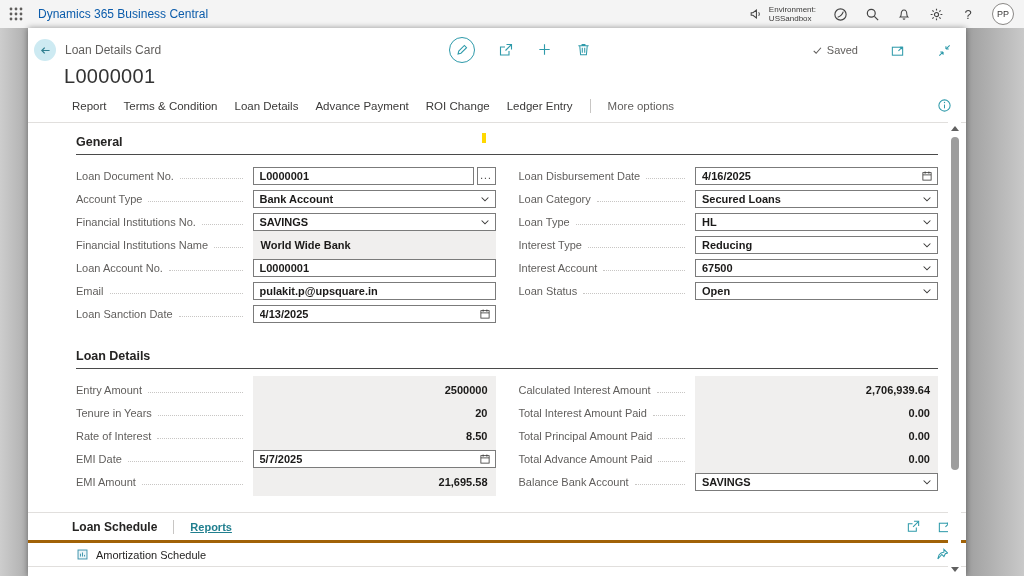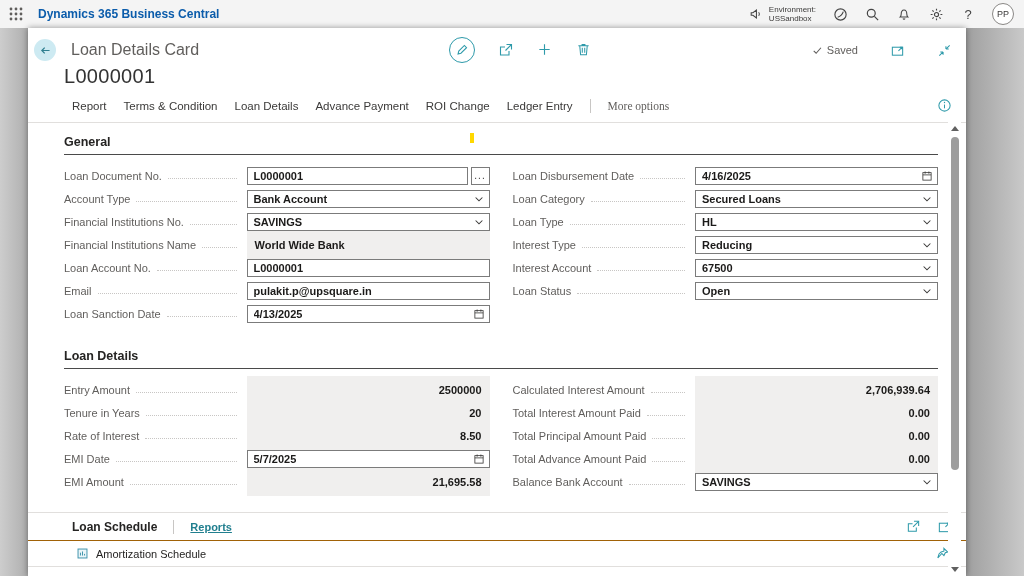--- a/index.html
+++ b/index.html
@@ -3,61 +3,61 @@
 <meta charset="utf-8">
 <style>
   * { margin:0; padding:0; box-sizing:border-box; }
   html,body { width:1024px; height:576px; overflow:hidden; }
   body { font-family:"Liberation Sans", sans-serif; background:#bfbfbf; position:relative; }
 
   
   .topbar { position:absolute; left:0; top:0; width:1024px; height:28px; background:#f4f4f4;
             display:flex; align-items:center; padding:0 10px 0 8px; }
   .waffle { width:16px; height:16px; margin-right:14px; cursor:pointer; }
-  .brand { font-size:12px; font-weight:bold; color:#0b5cab; }
+  .brand { font-size:12px; font-weight:normal; color:#0b5cab; }
   .topbar-right { margin-left:auto; display:flex; align-items:center; gap:16px; }
   .env { display:flex; align-items:center; gap:5px; }
   .env-text { font-size:8px; line-height:9px; color:#3b3a39; }
   .tb-icon { width:16px; height:16px; color:#444; display:flex; align-items:center; justify-content:center; cursor:pointer; }
   .qmark { font-size:13px; color:#444; font-weight:400; }
   .avatar { width:22px; height:22px; border-radius:50%; border:1px solid #8a8886; background:#fff;
             font-size:9px; color:#3b3a39; display:flex; align-items:center; justify-content:center; cursor:pointer; }
 
   
   .side-band { position:absolute; top:28px; bottom:0; width:28px; background:linear-gradient(90deg,#cdcdcd,#aeaeae); }
   .side-band.left { left:0; }
   .side-band.right { right:0; width:58px; background:linear-gradient(90deg,#9f9f9f,#c9c9c9); }
   .card { position:absolute; left:28px; top:28px; width:938px; height:548px; background:#fff;
           box-shadow:0 0 6px rgba(0,0,0,.4); overflow:hidden; }
 
   
   .action-row { position:relative; margin:8px 14px 0 6px; height:28px; display:flex; align-items:center; }
   .back-btn { width:22px; height:22px; border-radius:50%; background:#cdeaf2; color:#2e7f90;
               display:flex; align-items:center; justify-content:center; cursor:pointer; flex:none; }
-  .page-caption { font-size:16px; color:#605e5c; margin-left:15px; }
+  .page-caption { font-size:12px; color:#605e5c; margin-left:9px; }
   .center-actions { position:absolute; left:415px; top:0; height:28px; display:flex; align-items:center; gap:23px; color:#2e9aaa; }
   .pencil-circle { width:26px; height:26px; border-radius:50%; border:1px solid #2e9aaa;
                    display:flex; align-items:center; justify-content:center; cursor:pointer; }
   .act-icon { width:16px; height:16px; cursor:pointer; }
   .right-actions { margin-left:auto; display:flex; align-items:center; gap:32px; }
   .saved { font-size:11px; color:#605e5c; display:flex; align-items:center; gap:4px; }
   .teal-icon { width:15px; height:15px; color:#2e9aaa; cursor:pointer; }
 
   .page-title { margin:1px 0 0 36px; font-size:20px; color:#333; font-weight:400; letter-spacing:.3px; }
 
   
   .menu-row { margin:10px 14px 0 44px; display:flex; align-items:center; gap:17px; font-size:11.5px; color:#3b3a39; }
   .menu-item { cursor:pointer; white-space:nowrap; }
   .menu-divider { width:1px; height:14px; background:#c8c6c4; }
-  .more-options { color:#605e5c; cursor:pointer;font-family:Liberation Serif, serif; }
+  .more-options { color:#605e5c; cursor:pointer; }
   .info-icon { margin-left:auto; width:15px; height:15px; color:#2e9aaa; cursor:pointer; }
   .menu-hr { margin-top:9px; border-top:1px solid #e1dfdd; }
 
   
-  .content { padding:0 28px 0 36px; }
+  .content { padding:0 28px 0 36px;margin-left:12px; }
   .section-title { position:relative; margin-top:12px; padding-bottom:5px; border-bottom:1px solid #4a4a4a;
                    font-size:12.5px; font-weight:bold; color:#252423; }
   .yellow-mark { position:absolute; left:406px; top:-2px; width:4px; height:10px; background:#ffd800; }
 
   .fields { display:flex; gap:23px; margin-top:12px; }
   .fcol { flex:1; display:flex; flex-direction:column; gap:6px; }
   .field { display:flex; align-items:center; height:17px; }
   .flabel { font-size:11px; color:#605e5c; white-space:nowrap; flex:none; }
   .leader { flex:1; border-bottom:1px dotted #c8c6c4; margin:0 10px 0 6px; transform:translateY(3px); }
   .fctrl { flex:none; width:243px; position:relative; display:flex; align-items:center; }
@@ -75,21 +75,21 @@
                 font-size:10px; line-height:10px; color:#3b3a39; cursor:pointer; display:flex;
                 align-items:center; justify-content:center; letter-spacing:1px; }
 
   
   .part { margin-top:22px; border-top:1px solid #e1dfdd; }
   .part-header { display:flex; align-items:center; height:27px; padding:0 14px 0 44px; }
   .part-title { font-size:12px; font-weight:bold; color:#252423; }
   .part-div { width:1px; height:14px; background:#c8c6c4; margin:0 16px; }
   .reports-link { font-size:11px; font-weight:600; color:#217f8f; text-decoration:underline; cursor:pointer; }
   .part-icons { margin-left:auto; display:flex; align-items:center; gap:16px; }
-  .part-row { border-top:1px solid #a16207; height:26px; display:flex; align-items:center; padding:0 16px 0 48px; }
+  .part-row { border-top:3px solid #a16207; height:26px; display:flex; align-items:center; padding:0 16px 0 48px; }
   .amort-label { font-size:11px; color:#252423; margin-left:7px; }
   .pin { margin-left:auto; }
 
   .table-head { border-top:1px solid #e1dfdd; display:flex; align-items:flex-end; padding:8px 14px 0 64px;
                 font-size:9.5px; color:#605e5c; line-height:11px; }
   .th { flex:none; }
 
   
   .vscroll { position:absolute; right:5px; top:92px; width:13px; height:456px; background:#fff; }
   .vs-up, .vs-down { position:absolute; left:3px; width:0; height:0; border-left:4px solid transparent;

